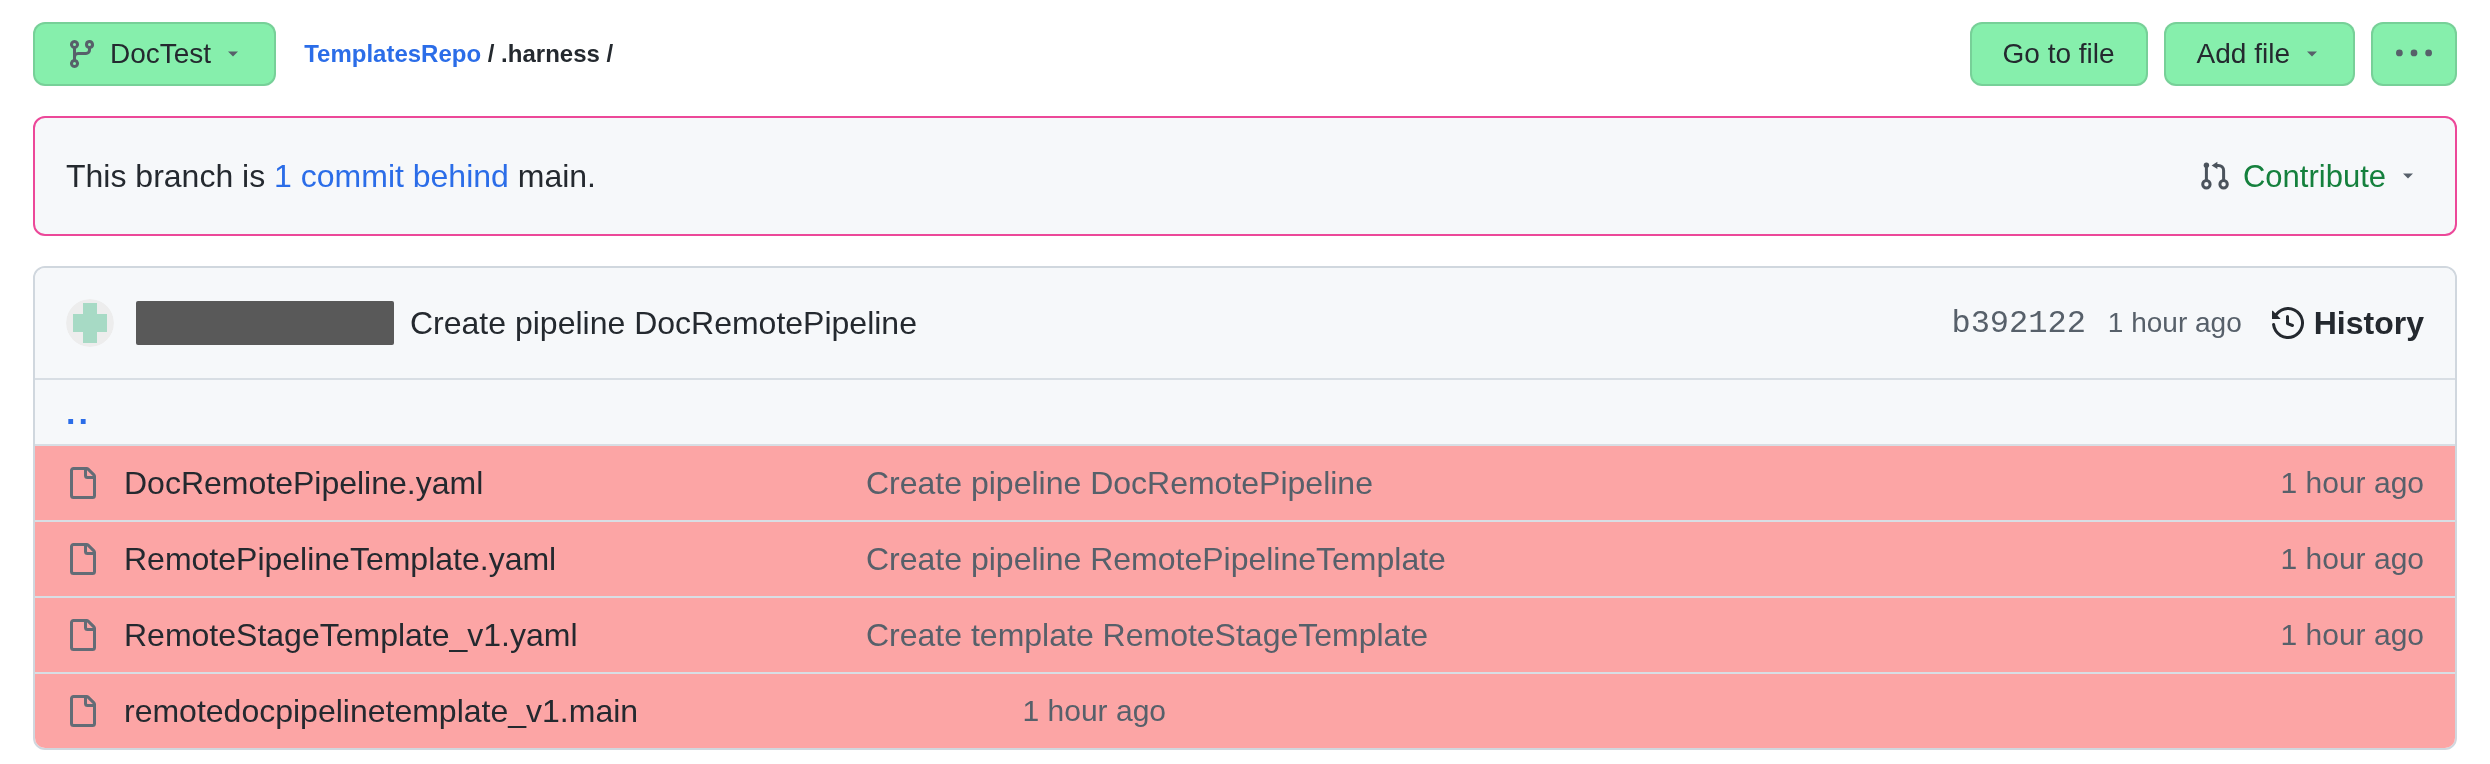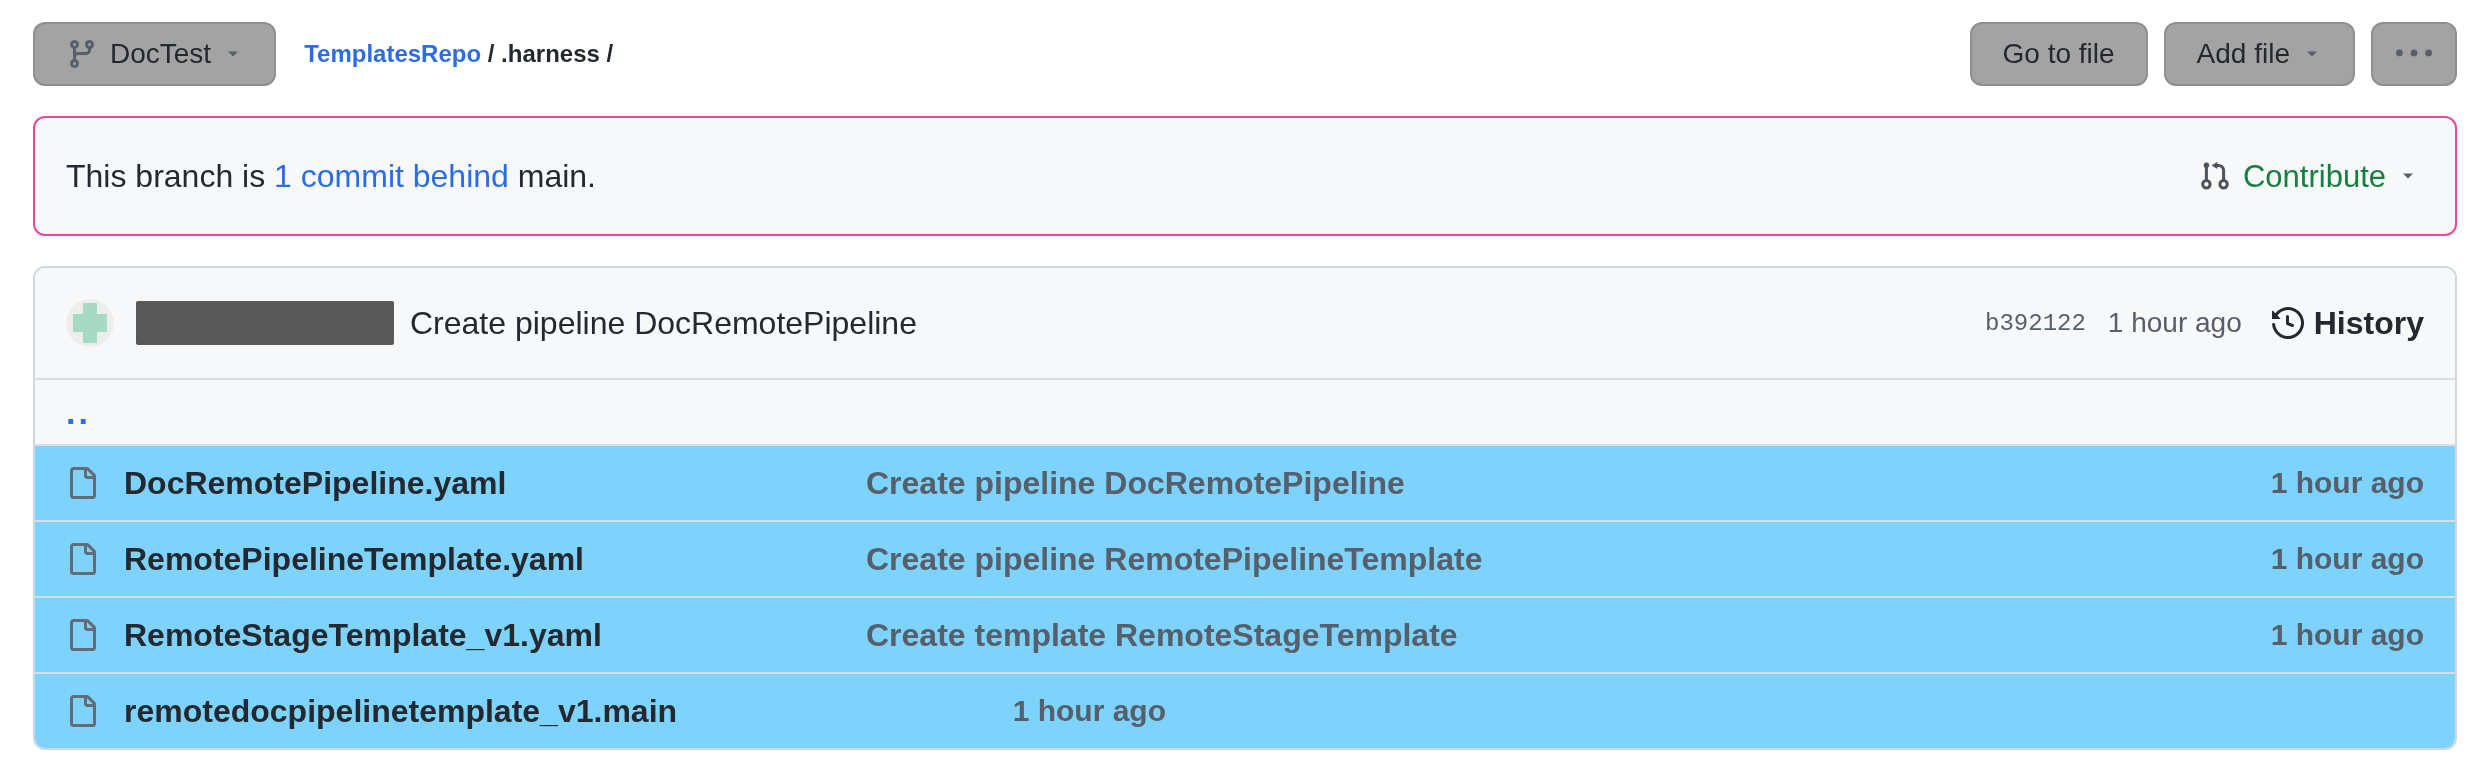--- a/index.html
+++ b/index.html
@@ -7,21 +7,21 @@
     width:2490px;height:764px;overflow:hidden;background:#ffffff;
     font-family:"Liberation Sans","DejaVu Sans",sans-serif;color:#24292f;
   }
   .page{padding:22px 33px 0 33px;}
 
   
   .topbar{display:flex;justify-content:space-between;align-items:center;height:64px;}
   .topbar-left{display:flex;align-items:center;min-width:0;}
   .btn{
     display:inline-flex;align-items:center;gap:12px;height:64px;padding:0 31px;
-    background:#a3a3a3;border:2px solid rgba(31,35,40,0.15);border-radius:12px;
+    background:#86efac;border:2px solid rgba(31,35,40,0.15);border-radius:12px;
     font-family:inherit;font-size:28px;font-weight:500;color:#24292f;cursor:pointer;line-height:1;
   }
   .btn .icn{color:#57606a;display:block;}
   .kebab-btn{padding:0 23px;}
   .breadcrumb{margin-left:28px;font-size:24px;font-weight:600;white-space:nowrap;}
   .breadcrumb a{color:#2b6de8;text-decoration:none;cursor:pointer;}
   .breadcrumb .sep{font-weight:600;color:#24292f;}
   .topbar-right{display:flex;align-items:center;gap:16px;flex:none;border-radius:22px;}
 
   
@@ -43,29 +43,29 @@
   .commit-header{
     height:110px;background:#f6f8fa;display:flex;align-items:center;justify-content:space-between;
     padding:0 31px;
   }
   .ch-left{display:flex;align-items:center;min-width:0;}
   .avatar{width:48px;height:48px;flex:none;border-radius:50%;overflow:hidden;cursor:pointer;}
   .avatar svg{display:block;}
   .redacted{width:258px;height:44px;background:#595959;border-radius:2px;margin-left:22px;flex:none;}
   .commit-msg{margin-left:16px;font-size:32px;color:#24292f;text-decoration:none;white-space:nowrap;cursor:pointer;}
   .ch-right{display:flex;align-items:center;flex:none;}
-  .commit-hash{font-family:"Liberation Mono","DejaVu Sans Mono",monospace;font-size:24px;color:#57606a;text-decoration:none;cursor:pointer;}
+  .commit-hash{font-family:"Liberation Mono","DejaVu Sans Mono",monospace;font-size:32px;color:#57606a;text-decoration:none;cursor:pointer;}
   .commit-ago{font-size:28px;color:#57606a;margin-left:22px;}
   .history-link{display:inline-flex;align-items:center;gap:10px;margin-left:30px;font-size:32px;font-weight:700;color:#24292f;text-decoration:none;cursor:pointer;}
   .history-link .icn{color:#24292f;display:block;}
 
   .row{border-top:2px solid #d8dee4;display:flex;align-items:center;padding:0 31px;}
   .up-row{height:64px;background:#f6f8fa;}
   .up-link{color:#2b6de8;font-size:34px;font-weight:700;letter-spacing:3px;text-decoration:none;line-height:0.6;cursor:pointer;}
-  .file-row{height:74px;background:#7dd3fc;font-size:32px;font-weight:bold;}
+  .file-row{height:74px;background:#fca5a5;font-size:32px;}
   .col-name{display:flex;align-items:center;gap:26px;width:800px;flex:none;min-width:0;}
   .col-name .icn{color:#636c76;flex:none;display:block;}
   .col-name a{color:#24292f;text-decoration:none;white-space:nowrap;cursor:pointer;}
   .col-msg{flex:1;min-width:0;color:#57606a;text-decoration:none;white-space:nowrap;overflow:hidden;text-overflow:ellipsis;cursor:pointer;}
   .col-time{width:300px;flex:none;text-align:right;color:#57606a;font-size:30px;}
 </style>
 </head>
 <body>
 
 <div class="page">

